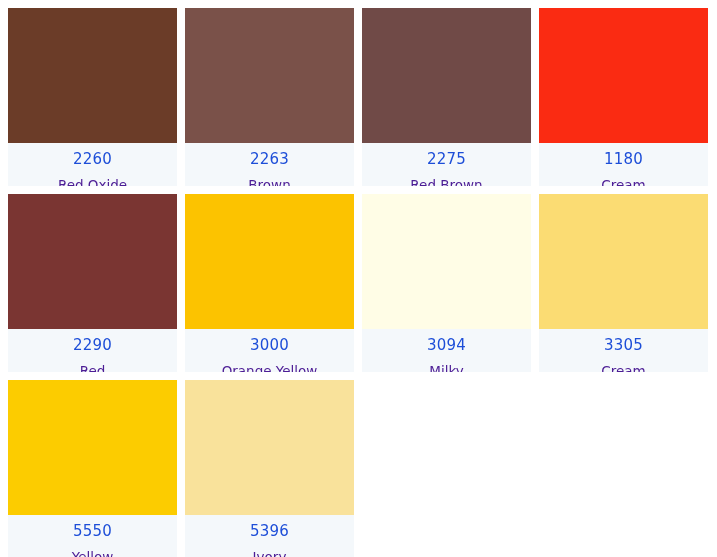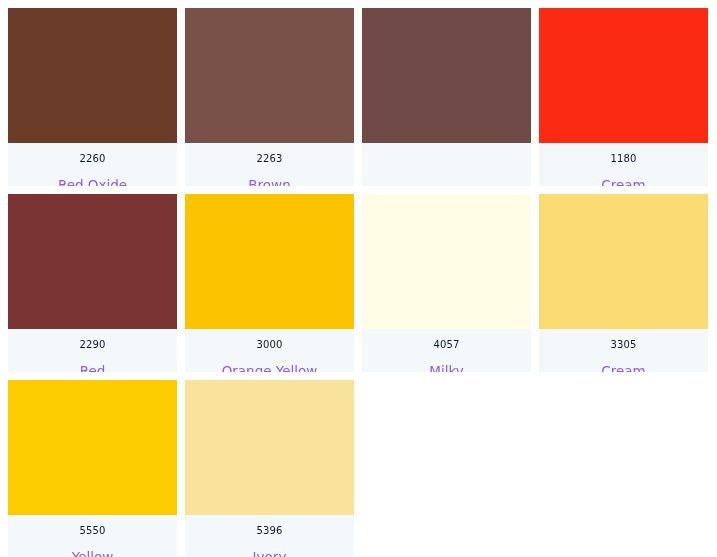--- a/index.html
+++ b/index.html
@@ -41,29 +41,29 @@
     flex: 1 1 auto;
     background: #f4f8fb;
     display: flex;
     flex-direction: column;
     align-items: center;
     justify-content: flex-start;
     padding-top: 8px;
     box-sizing: border-box;
   }
   .swatch-code {
-    font-size: 10px;
-    color: #0f172a;
+    font-size: 15px;
+    color: #1d4ed8;
     line-height: 16px;
     letter-spacing: 0.2px;
     text-align: center;
   }
   .swatch-name {
     font-size: 13.5px;
-    color: #8b5cf6;
+    color: #4c1d95;
     line-height: 18px;
     text-align: center;
     margin-top: 9px;
     padding: 0 4px;
     white-space: nowrap;
   }
 </style>
 </head>
 <body>
 
@@ -77,20 +77,24 @@
     </div>
     <div class="swatch-card">
       <div class="swatch-color" style="background-color: rgb(122, 81, 73);"></div>
       <div class="swatch-info">
         <div class="swatch-code">2263</div>
         <div class="swatch-name">Brown</div>
       </div>
     </div>
     <div class="swatch-card">
       <div class="swatch-color" style="background-color: rgb(112, 74, 71);"></div>
+      <div class="swatch-info">
+        <div class="swatch-code">2275</div>
+        <div class="swatch-name">Red Brown</div>
+      </div>
     </div>
     <div class="swatch-card">
       <div class="swatch-color" style="background-color: rgb(250, 43, 18);"></div>
       <div class="swatch-info">
         <div class="swatch-code">1180</div>
         <div class="swatch-name">Cream</div>
       </div>
     </div>
     <div class="swatch-card">
       <div class="swatch-color" style="background-color: rgb(122, 53, 50);"></div>
@@ -102,21 +106,21 @@
     <div class="swatch-card">
       <div class="swatch-color" style="background-color: rgb(252, 195, 0);"></div>
       <div class="swatch-info">
         <div class="swatch-code">3000</div>
         <div class="swatch-name">Orange Yellow</div>
       </div>
     </div>
     <div class="swatch-card">
       <div class="swatch-color" style="background-color: rgb(255, 253, 230);"></div>
       <div class="swatch-info">
-        <div class="swatch-code">4057</div>
+        <div class="swatch-code">3094</div>
         <div class="swatch-name">Milky</div>
       </div>
     </div>
     <div class="swatch-card">
       <div class="swatch-color" style="background-color: rgb(251, 220, 115);"></div>
       <div class="swatch-info">
         <div class="swatch-code">3305</div>
         <div class="swatch-name">Cream</div>
       </div>
     </div>

